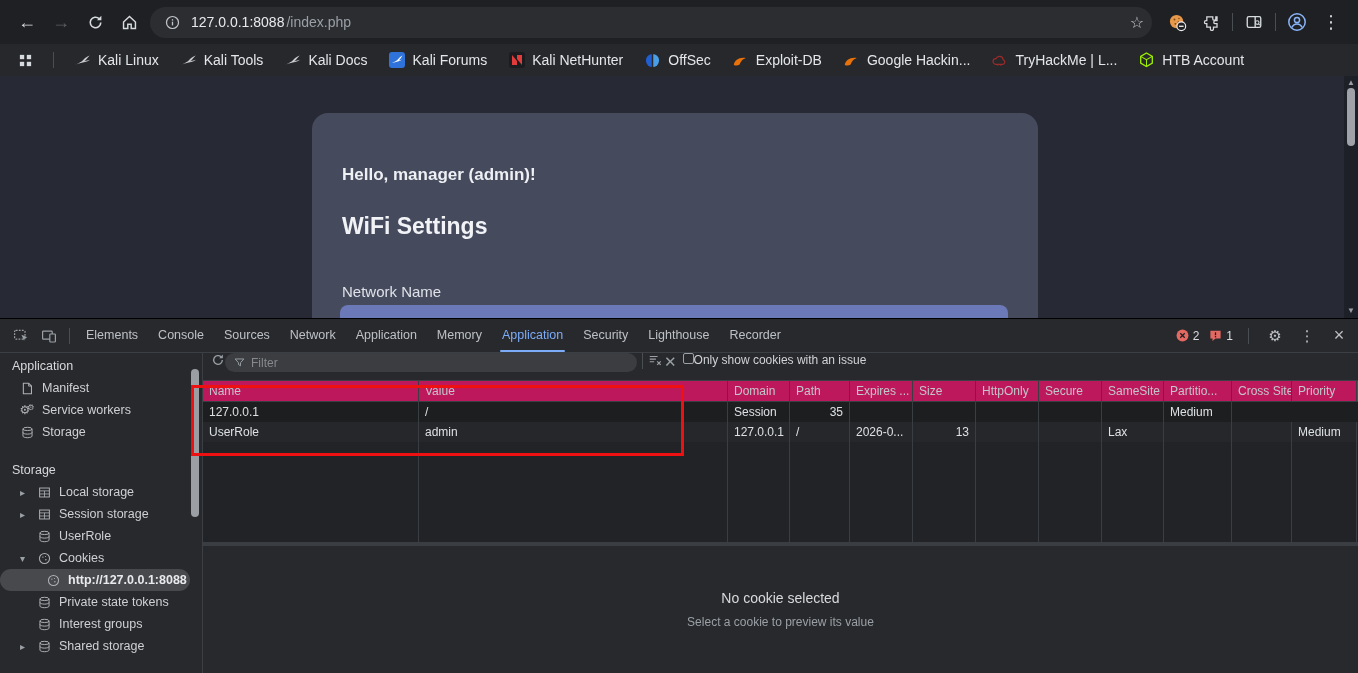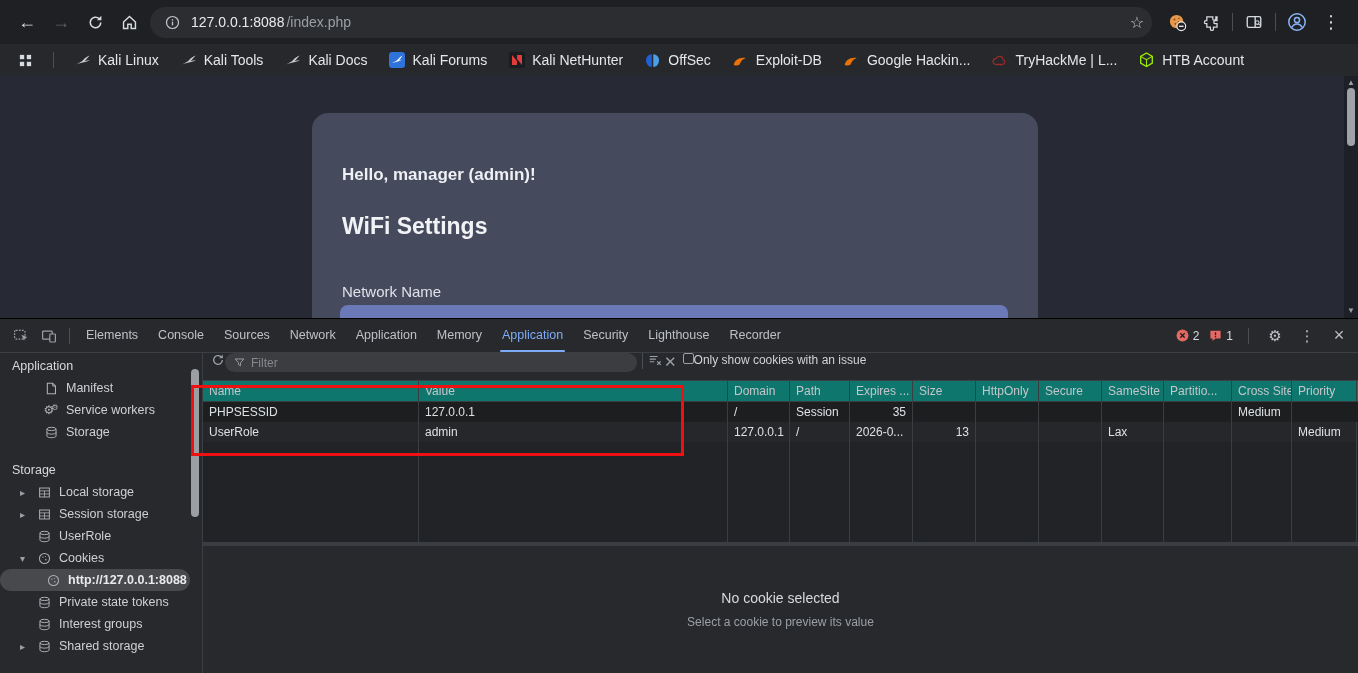--- a/index.html
+++ b/index.html
@@ -57,21 +57,21 @@
 
   .dt-body { flex:1; display:flex; min-height:0; }
 
   
   .dt-sidebar { width:202px; position:relative; flex:0 0 auto; overflow:hidden; }
   .sb-section { height:24px; line-height:26px; padding-left:12px; font-size:12.5px; color:#d6d8db; }
   .sb-item { height:22px; display:flex; align-items:center; gap:8px; font-size:12.5px;
              color:#ced0d4; white-space:nowrap; }
   .sb-item .tri { width:13px; text-align:center; color:#9aa0a6; font-size:10px; flex:0 0 auto; }
   .sb-item .sbic { width:14px; display:flex; justify-content:center; color:#aeb1b6; flex:0 0 auto; }
-  .indent-a { padding-left:44px; }
+  .indent-a { padding-left:20px; }
   .indent-b { padding-left:16px; }
   .indent-c { padding-left:46px;font-weight:bold; }
   .sb-item.selected { background:#47494d; border-radius:12px; margin-right:12px; color:#e8eaed; }
   .sb-gap { height:14px; }
   .sb-scroll { position:absolute; right:2px; top:4px; width:9px; height:317px; }
   .sb-thumb { position:absolute; left:0; top:12px; width:8px; height:148px; background:#9b9ea3; border-radius:4px; }
 
   
   .dt-main { flex:1; display:flex; flex-direction:column; border-left:1px solid #3c3f43; min-width:0; }
   .ck-toolbar { height:28px; flex:0 0 auto; display:flex; align-items:flex-start; 
@@ -82,21 +82,21 @@
                   font-size:12px; font-family:"Liberation Sans", sans-serif; }
   .filter-input::placeholder { color:#87898d; }
   .ck-tool-ic { color:#9aa0a6; display:flex; align-items:center; }
   .ck-x { color:#9aa0a6; font-size:15px; padding:0 2px; }
   .ck-check { width:11px; height:11px; border:1.3px solid #9aa0a6; border-radius:2px; margin-left:4px; flex:0 0 auto; }
   .ck-check-label { font-size:12px; color:#d0d2d6; white-space:nowrap; }
 
   .grid12 { display:grid; grid-template-columns:216px 309px 62px 60px 63px 63px 63px 63px 62px 68px 60px 65px; }
   .cell { padding:0 6px; line-height:20px; font-size:12px; border-right:1px solid #3a3d41;
           white-space:nowrap; overflow:hidden; color:#dde0e3; }
-  .ck-header { flex:0 0 auto; background:#0f766e; border-bottom:1px solid #3a3d41; }
+  .ck-header { flex:0 0 auto; background:#be185d; border-bottom:1px solid #3a3d41; }
   .ck-header .cell { color:#c3c6ca; }
   .ck-row0 { flex:0 0 auto; background:#1d1e20; }
   .ck-row1 { flex:0 0 auto; background:#26272a; }
   .cell.num { text-align:right; }
   .ck-empty { flex:1; background:#222327; min-height:0; }
   .ck-empty .cell { height:100%; }
   .ck-divider { height:4px; background:#3a3d41; flex:0 0 auto; }
   .ck-preview { height:127px; flex:0 0 auto; background:#28292c; display:flex; flex-direction:column;
                 align-items:center; justify-content:center; gap:9px; }
   .pv-title { font-size:14px; color:#d8dadc; }
@@ -493,21 +493,20 @@
           <div class="cell">Size</div>
           <div class="cell">HttpOnly</div>
           <div class="cell">Secure</div>
           <div class="cell">SameSite</div>
           <div class="cell">Partitio...</div>
           <div class="cell">Cross Site</div>
           <div class="cell">Priority</div>
         </div>
 
         <div class="grid12 ck-row0">
-          <div class="cell">PHPSESSID</div>
           <div class="cell">127.0.0.1</div>
           <div class="cell">/</div>
           <div class="cell">Session</div>
           <div class="cell num">35</div>
           <div class="cell"></div>
           <div class="cell"></div>
           <div class="cell"></div>
           <div class="cell"></div>
           <div class="cell"></div>
           <div class="cell">Medium</div>

